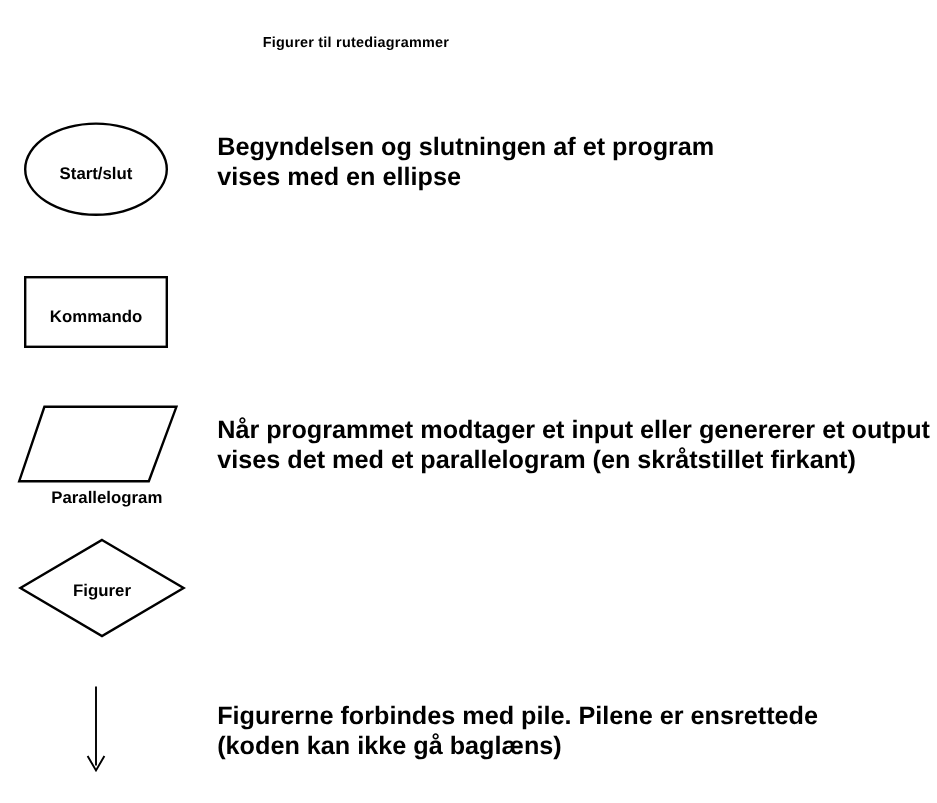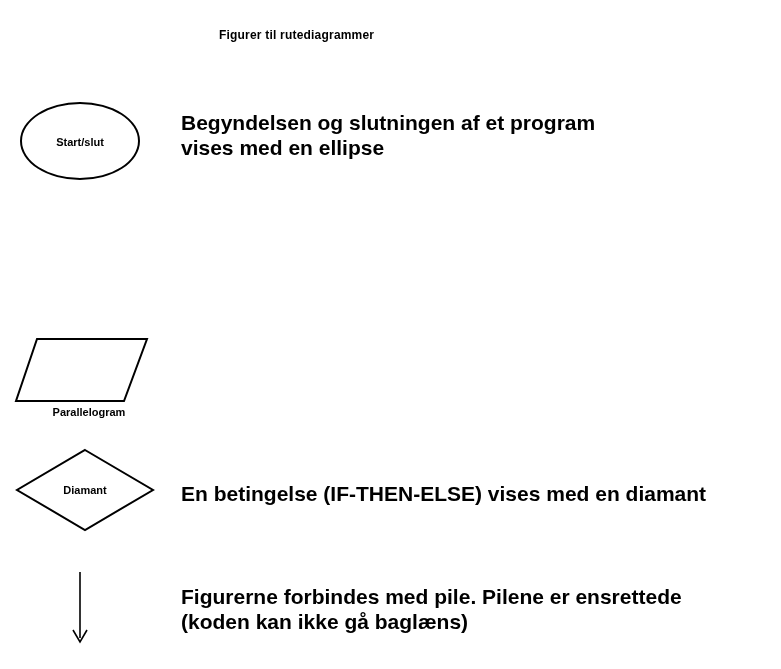--- a/index.html
+++ b/index.html
@@ -52,21 +52,21 @@
     width: 120px;
     height: 78px;
     border: 2px solid #000;
     border-radius: 50%;
     box-sizing: border-box;
   }
   .shape-label {
     position: absolute;
     width: 100%;
     text-align: center;
-    font-size: 11px;
+    font-size: 14px;
     font-weight: bold;
   }
   .ellipse .shape-label { top: 32px; }
   #row-start .desc { top: 10px; }
 
   
   #row-command { top: 228px; height: 66px; }
   .rect {
     position: absolute;
     left: 20px;
@@ -133,43 +133,49 @@
   <div class="shape-cell">
     <div class="ellipse">
       <div class="shape-label">Start/slut</div>
     </div>
   </div>
   <div class="desc">Begyndelsen og slutningen af et program
 vises med en ellipse</div>
 </div>
 
 <div class="row" id="row-command">
+  <div class="shape-cell">
+    <div class="rect">
+      <div class="shape-label">Kommando</div>
+    </div>
+  </div>
 </div>
 
 <div class="row" id="row-parallelogram">
   <div class="shape-cell">
     <div class="parallelogram-wrap">
       <svg width="150" height="66" viewBox="0 0 150 66" xmlns="http://www.w3.org/2000/svg">
         <polygon points="23,2 133,2 110,64 2,64" fill="#ffffff" stroke="#000000" stroke-width="2"></polygon>
       </svg>
       <div class="shape-label">Parallelogram</div>
     </div>
   </div>
+  <div class="desc">Når programmet modtager et input eller genererer et output
+vises det med et parallelogram (en skråtstillet firkant)</div>
 </div>
 
 <div class="row" id="row-diamond">
   <div class="shape-cell">
     <div class="diamond-wrap">
       <svg width="150" height="86" viewBox="0 0 150 86" xmlns="http://www.w3.org/2000/svg">
         <polygon points="75,3 143,43 75,83 7,43" fill="#ffffff" stroke="#000000" stroke-width="2"></polygon>
       </svg>
-      <div class="shape-label">Diamant</div>
+      <div class="shape-label">Figurer</div>
     </div>
   </div>
-  <div class="desc">En betingelse (IF-THEN-ELSE) vises med en diamant</div>
 </div>
 
 <div class="row" id="row-arrow">
   <div class="shape-cell">
     <div class="arrow-wrap">
       <svg width="120" height="84" viewBox="0 0 120 84" xmlns="http://www.w3.org/2000/svg">
         <line x1="40" y1="2" x2="40" y2="68" stroke="#000000" stroke-width="1.6"></line>
         <polyline points="33,60 40,72 47,60" fill="none" stroke="#000000" stroke-width="1.6"></polyline>
       </svg>
     </div>

